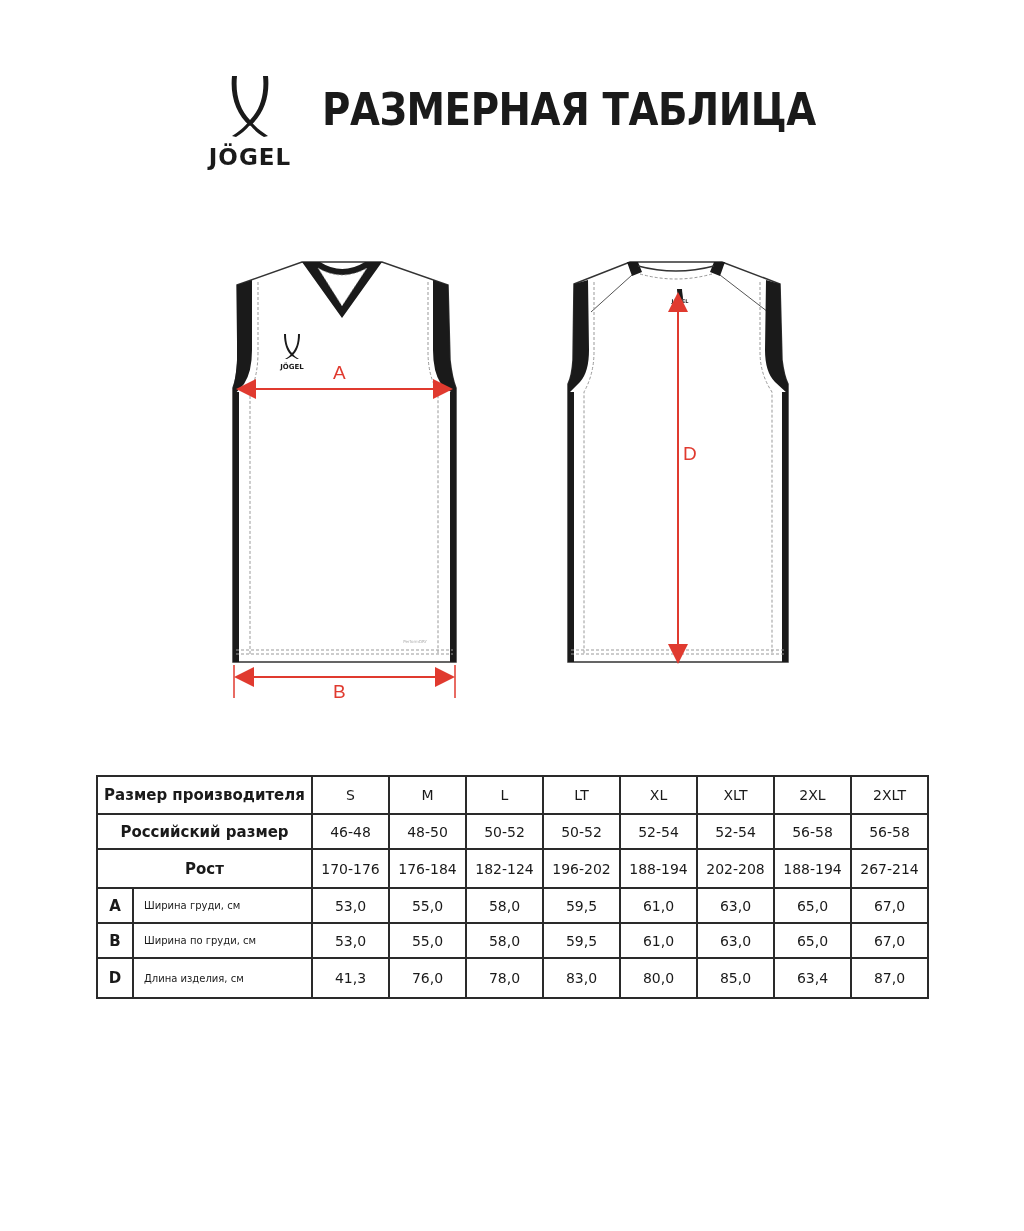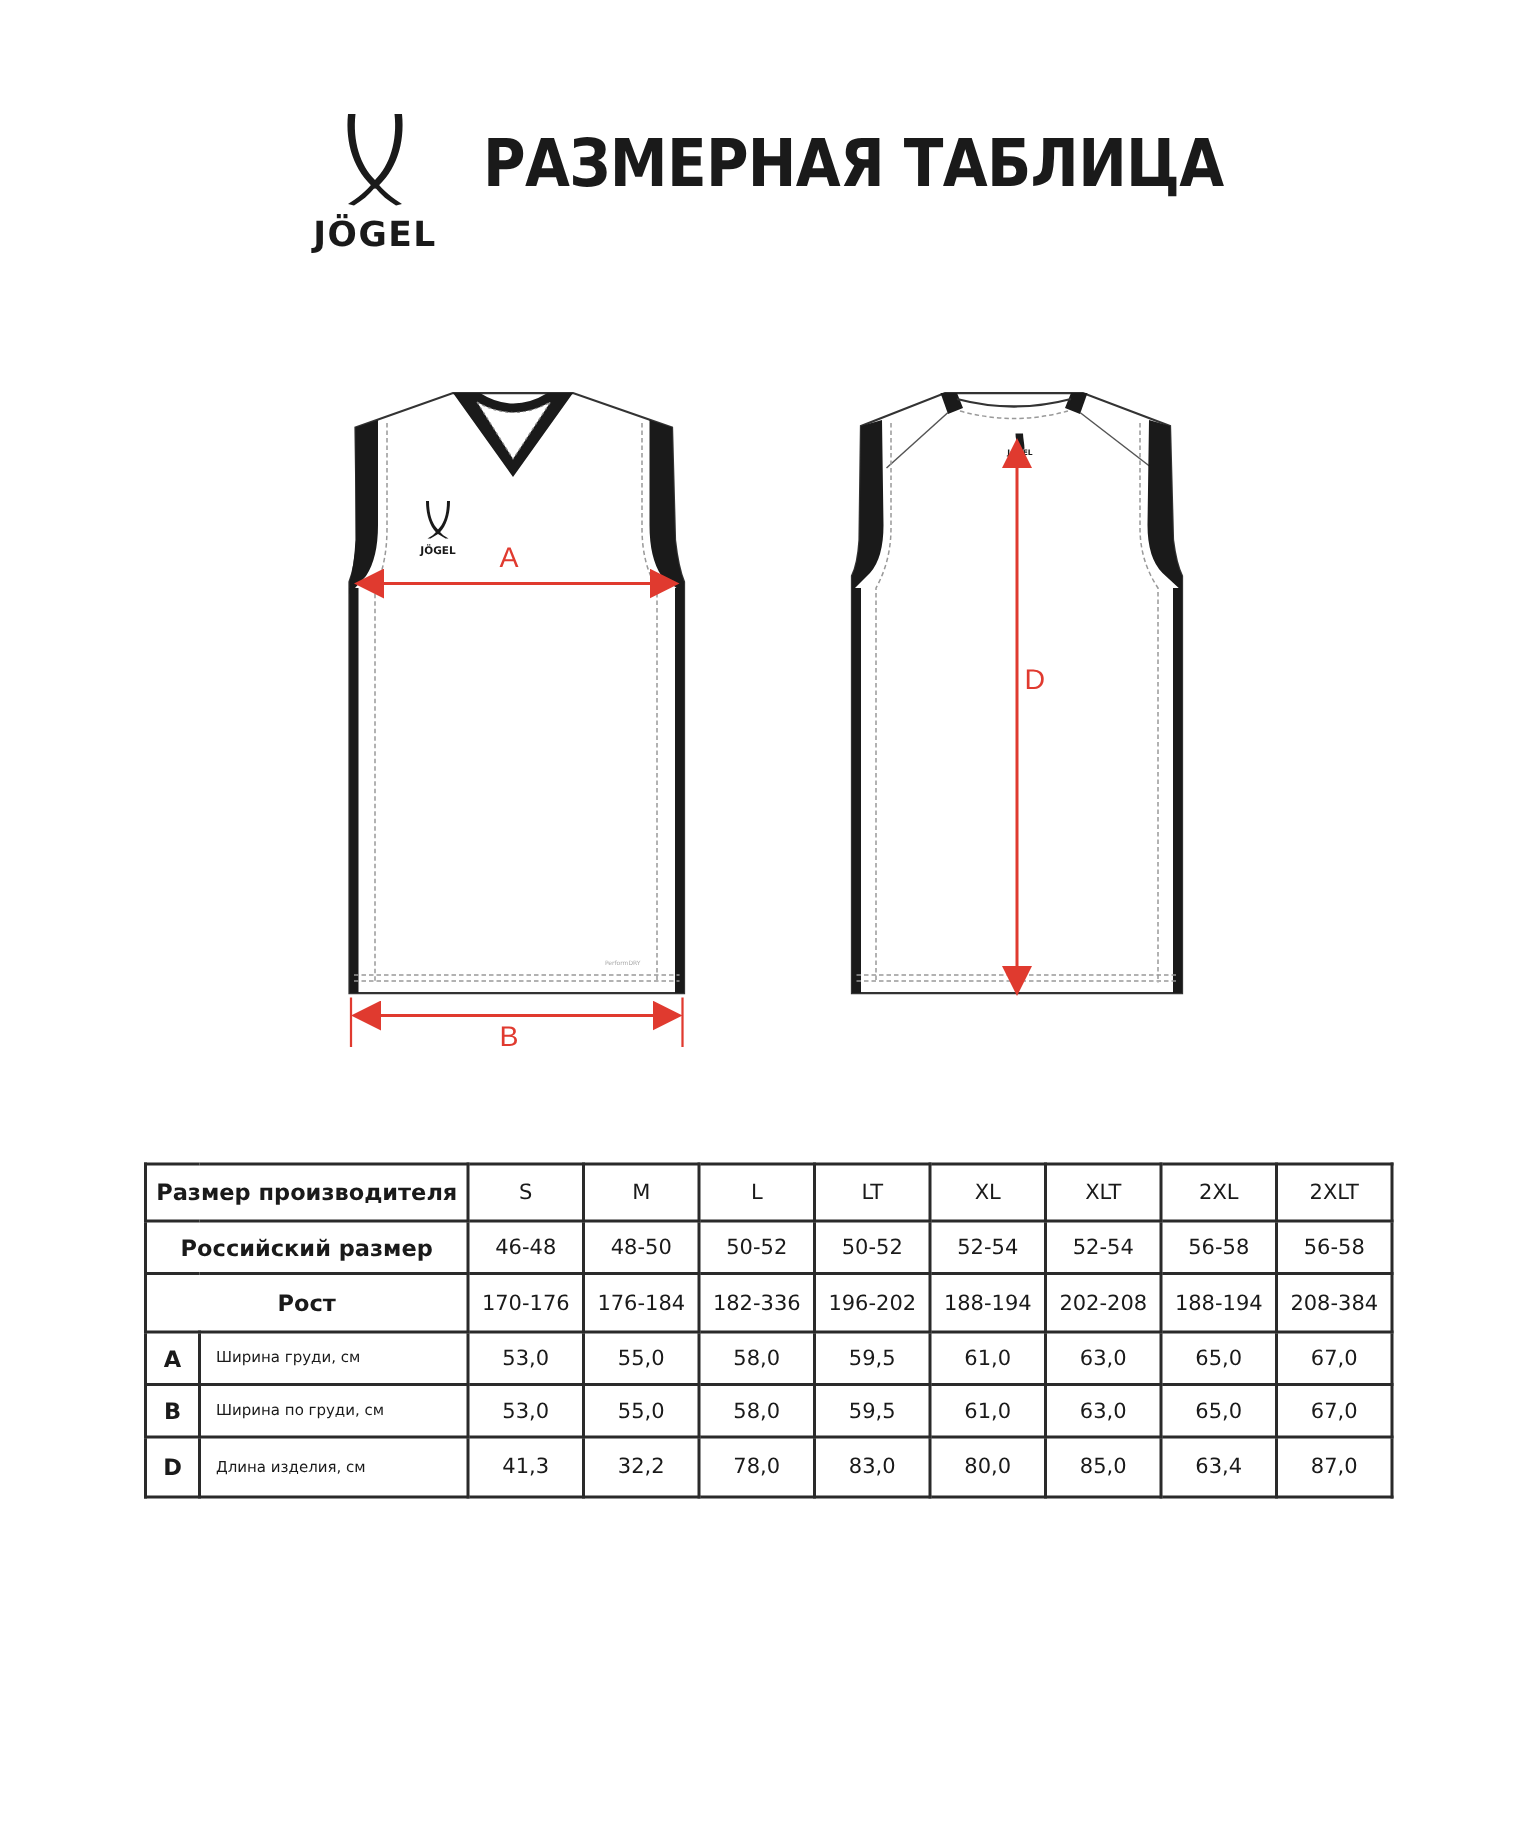--- a/index.html
+++ b/index.html
@@ -121,26 +121,26 @@
     <td class="val">50-52</td>
     <td class="val">52-54</td>
     <td class="val">52-54</td>
     <td class="val">56-58</td>
     <td class="val">56-58</td>
   </tr>
   <tr style="height:39px;margin-left:12px;">
     <td class="head" colspan="2">Рост</td>
     <td class="val">170-176</td>
     <td class="val">176-184</td>
-    <td class="val">182-336</td>
+    <td class="val">182-124</td>
     <td class="val">196-202</td>
     <td class="val">188-194</td>
     <td class="val">202-208</td>
     <td class="val">188-194</td>
-    <td class="val">208-384</td>
+    <td class="val">267-214</td>
   </tr>
   <tr>
     <td class="letter">A</td>
     <td class="desc">Ширина груди, см</td>
     <td class="val">53,0</td>
     <td class="val">55,0</td>
     <td class="val">58,0</td>
     <td class="val">59,5</td>
     <td class="val">61,0</td>
     <td class="val">63,0</td>
@@ -156,21 +156,21 @@
     <td class="val">59,5</td>
     <td class="val">61,0</td>
     <td class="val">63,0</td>
     <td class="val">65,0</td>
     <td class="val">67,0</td>
   </tr>
   <tr style="height:40px;">
     <td class="letter">D</td>
     <td class="desc">Длина изделия, см</td>
     <td class="val">41,3</td>
-    <td class="val">32,2</td>
+    <td class="val">76,0</td>
     <td class="val">78,0</td>
     <td class="val">83,0</td>
     <td class="val">80,0</td>
     <td class="val">85,0</td>
     <td class="val">63,4</td>
     <td class="val">87,0</td>
   </tr>
 </tbody>
   </table>
 

